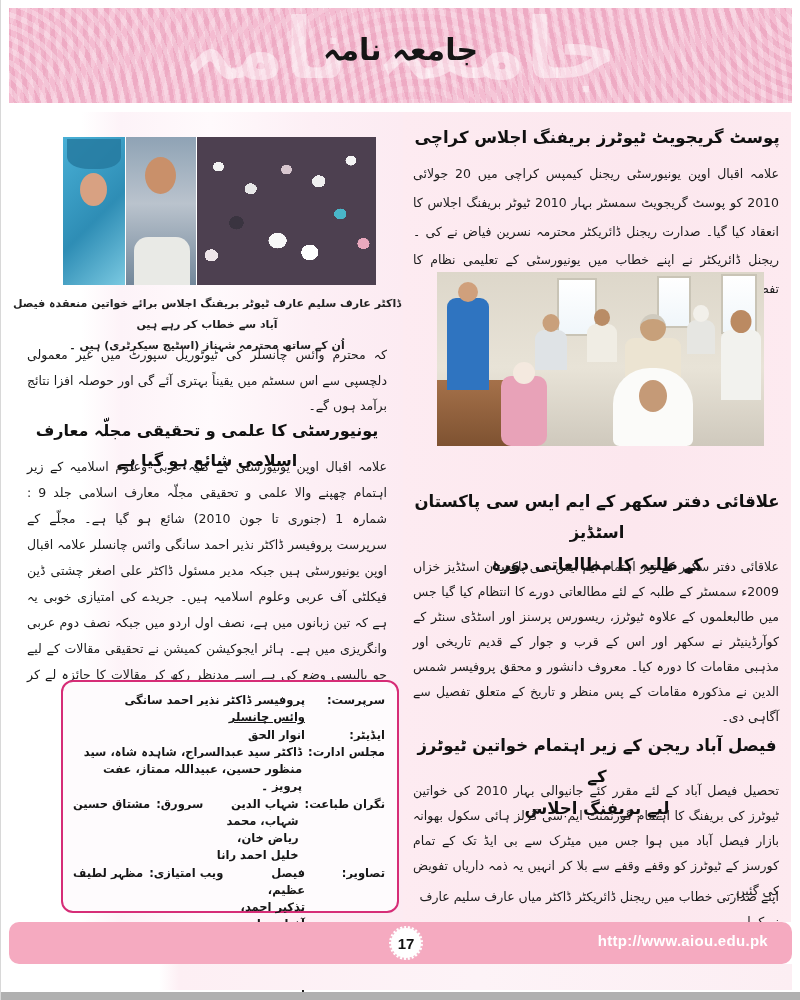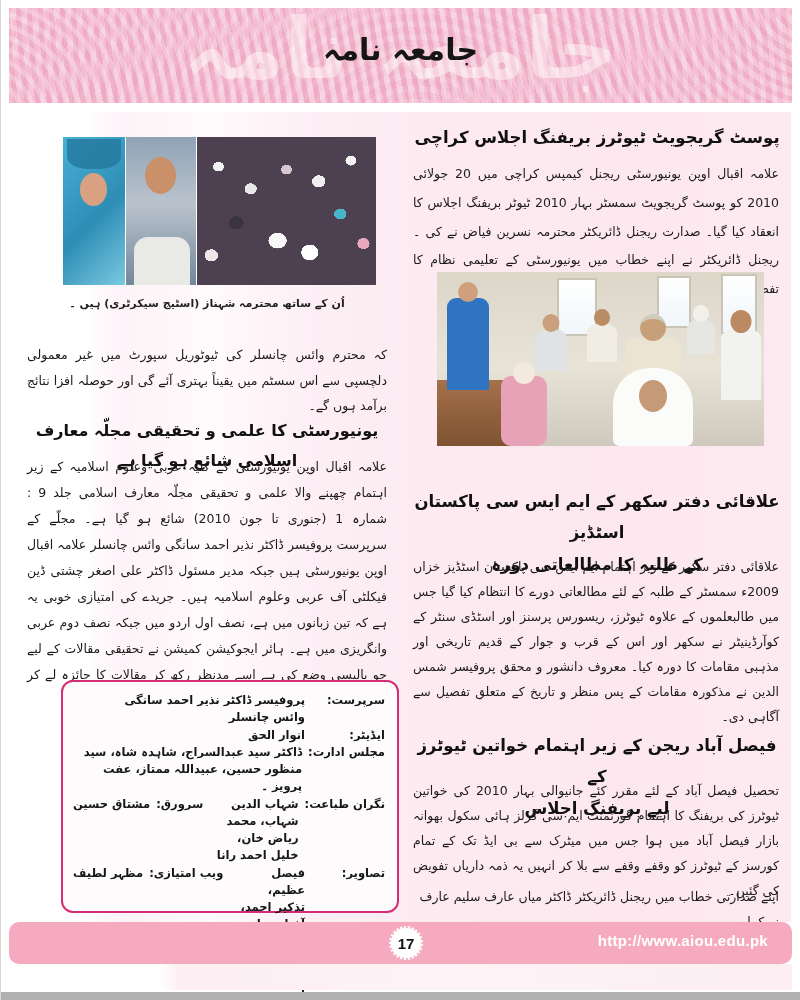--- a/index.html
+++ b/index.html
@@ -108,35 +108,36 @@
         <span class="shirt" style="left:4px;top:2px;width:54px;height:30px;background:rgba(38,122,160,.85);border-radius:0 0 40% 40%;"></span>
       </div>
       <div class="panel cp2">
         <span class="face" style="left:19px;top:20px;width:31px;height:37px;background:#c9906a;"></span>
         <span class="shirt" style="left:8px;bottom:0;width:56px;height:48px;background:#e9eae6;border-radius:14px 14px 0 0;"></span>
       </div>
       <div class="panel cp3"></div>
     </div>
 
     <div class="lc-cap caption">
+      <div>ڈاکٹر عارف سلیم عارف ٹیوٹر بریفنگ اجلاس برائے خواتین منعقدہ فیصل آباد سے خطاب کر رہے ہیں</div>
       <div>اُن کے ساتھ محترمہ شہناز (اسٹیج سیکرٹری) ہیں ۔</div>
     </div>
 
     <p class="lc-p1 urdu-p">کہ محترم وائس چانسلر کی ٹیوٹوریل سپورٹ میں غیر معمولی دلچسپی سے اس سسٹم میں یقیناً بہتری آئے گی اور حوصلہ افزا نتائج برآمد ہوں گے۔</p>
 
     <h2 class="lc-h urdu-h">یونیورسٹی کا علمی و تحقیقی مجلّہ معارف اسلامی شائع ہو گیا ہے</h2>
 
     <p class="lc-p2 urdu-p">علامہ اقبال اوپن یونیورسٹی کے کلیہ عربی وعلوم اسلامیہ کے زیر اہتمام چھپنے والا علمی و تحقیقی مجلّہ معارف اسلامی جلد 9 : شمارہ 1 (جنوری تا جون 2010) شائع ہو گیا ہے۔ مجلّے کے سرپرست پروفیسر ڈاکٹر نذیر احمد سانگی وائس چانسلر علامہ اقبال اوپن یونیورسٹی ہیں جبکہ مدیر مسئول ڈاکٹر علی اصغر چشتی ڈین فیکلٹی آف عربی وعلوم اسلامیہ ہیں۔ جریدے کی امتیازی خوبی یہ ہے کہ تین زبانوں میں ہے، نصف اول اردو میں جبکہ نصف دوم عربی وانگریزی میں ہے۔ ہائر ایجوکیشن کمیشن نے تحقیقی مقالات کے لیے جو پالیسی وضع کی ہے اسے مدنظر رکھ کر مقالات کا جائزہ لے کر انتخاب عمل میں لایا گیا ہے۔ جملہ مقالات معیاری ہیں۔</p>
 
     <div class="credits-box">
       <div class="cr-row">
         <span class="cr-label">سرپرست:</span>
         <span class="cr-value">پروفیسر ڈاکٹر نذیر احمد سانگی</span>
       </div>
-      <div class="cr-row" style="padding-right:80px;">
+      <div class="cr-row" style="padding-right:80px;text-decoration:underline;">
         <span class="cr-value">وائس چانسلر</span>
       </div>
       <div class="cr-row">
         <span class="cr-label">ایڈیٹر:</span>
         <span class="cr-value">انوار الحق</span>
       </div>
       <div class="cr-row">
         <span class="cr-label">مجلس ادارت:</span>
         <span class="cr-value">ڈاکٹر سید عبدالسراج، شاہدہ شاہ، سید منظور حسین، عبیداللہ ممتاز، عفت پرویز ۔</span>
       </div>

